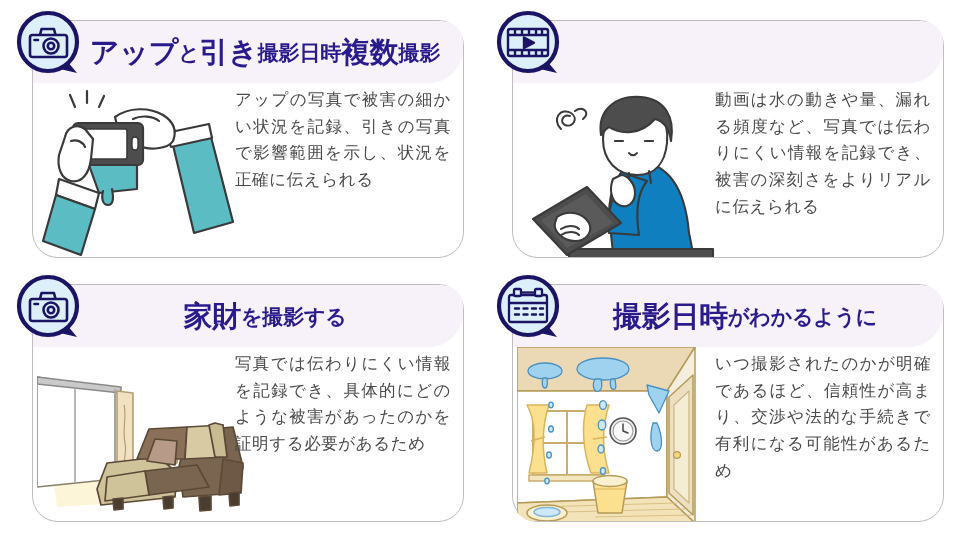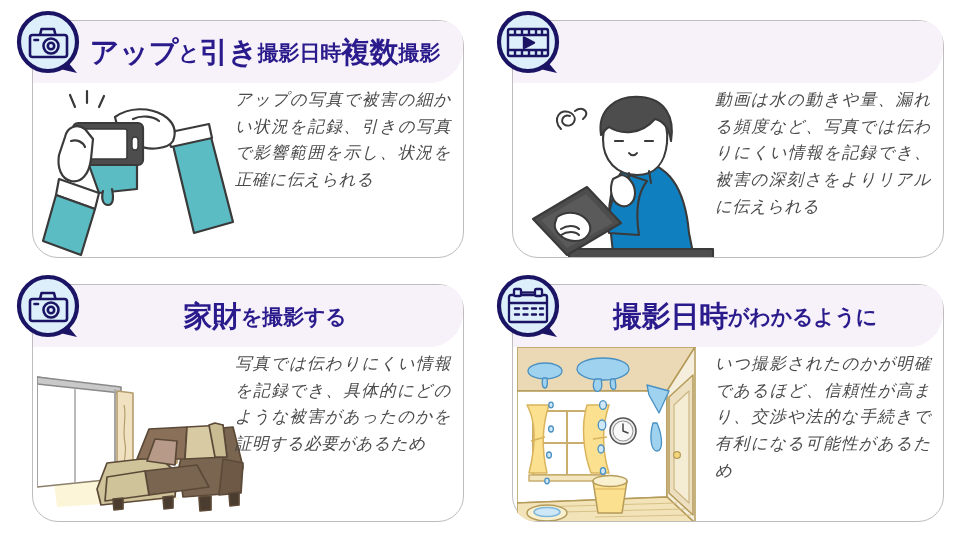--- a/index.html
+++ b/index.html
@@ -70,21 +70,21 @@
     position: absolute;
     left: -20px; top: -14px;
     width: 74px; height: 74px;
     z-index: 6;
   }
   .badge svg { display:block; width: 74px; height: 74px; }
 
   
   .body-wrap {
     position: absolute;
-    left: 0; top: 62px; right: 0; bottom: 0; font-style: italic;
+    left: 0; top: 62px; right: 0; bottom: 0;
   }
   .desc {
     position: absolute;
     top: 4px;
     right: 12px;
     width: 216px;
     color: #4a4a4a;
     font-size: 16.5px;
     line-height: 1.62;
     text-align: justify;

